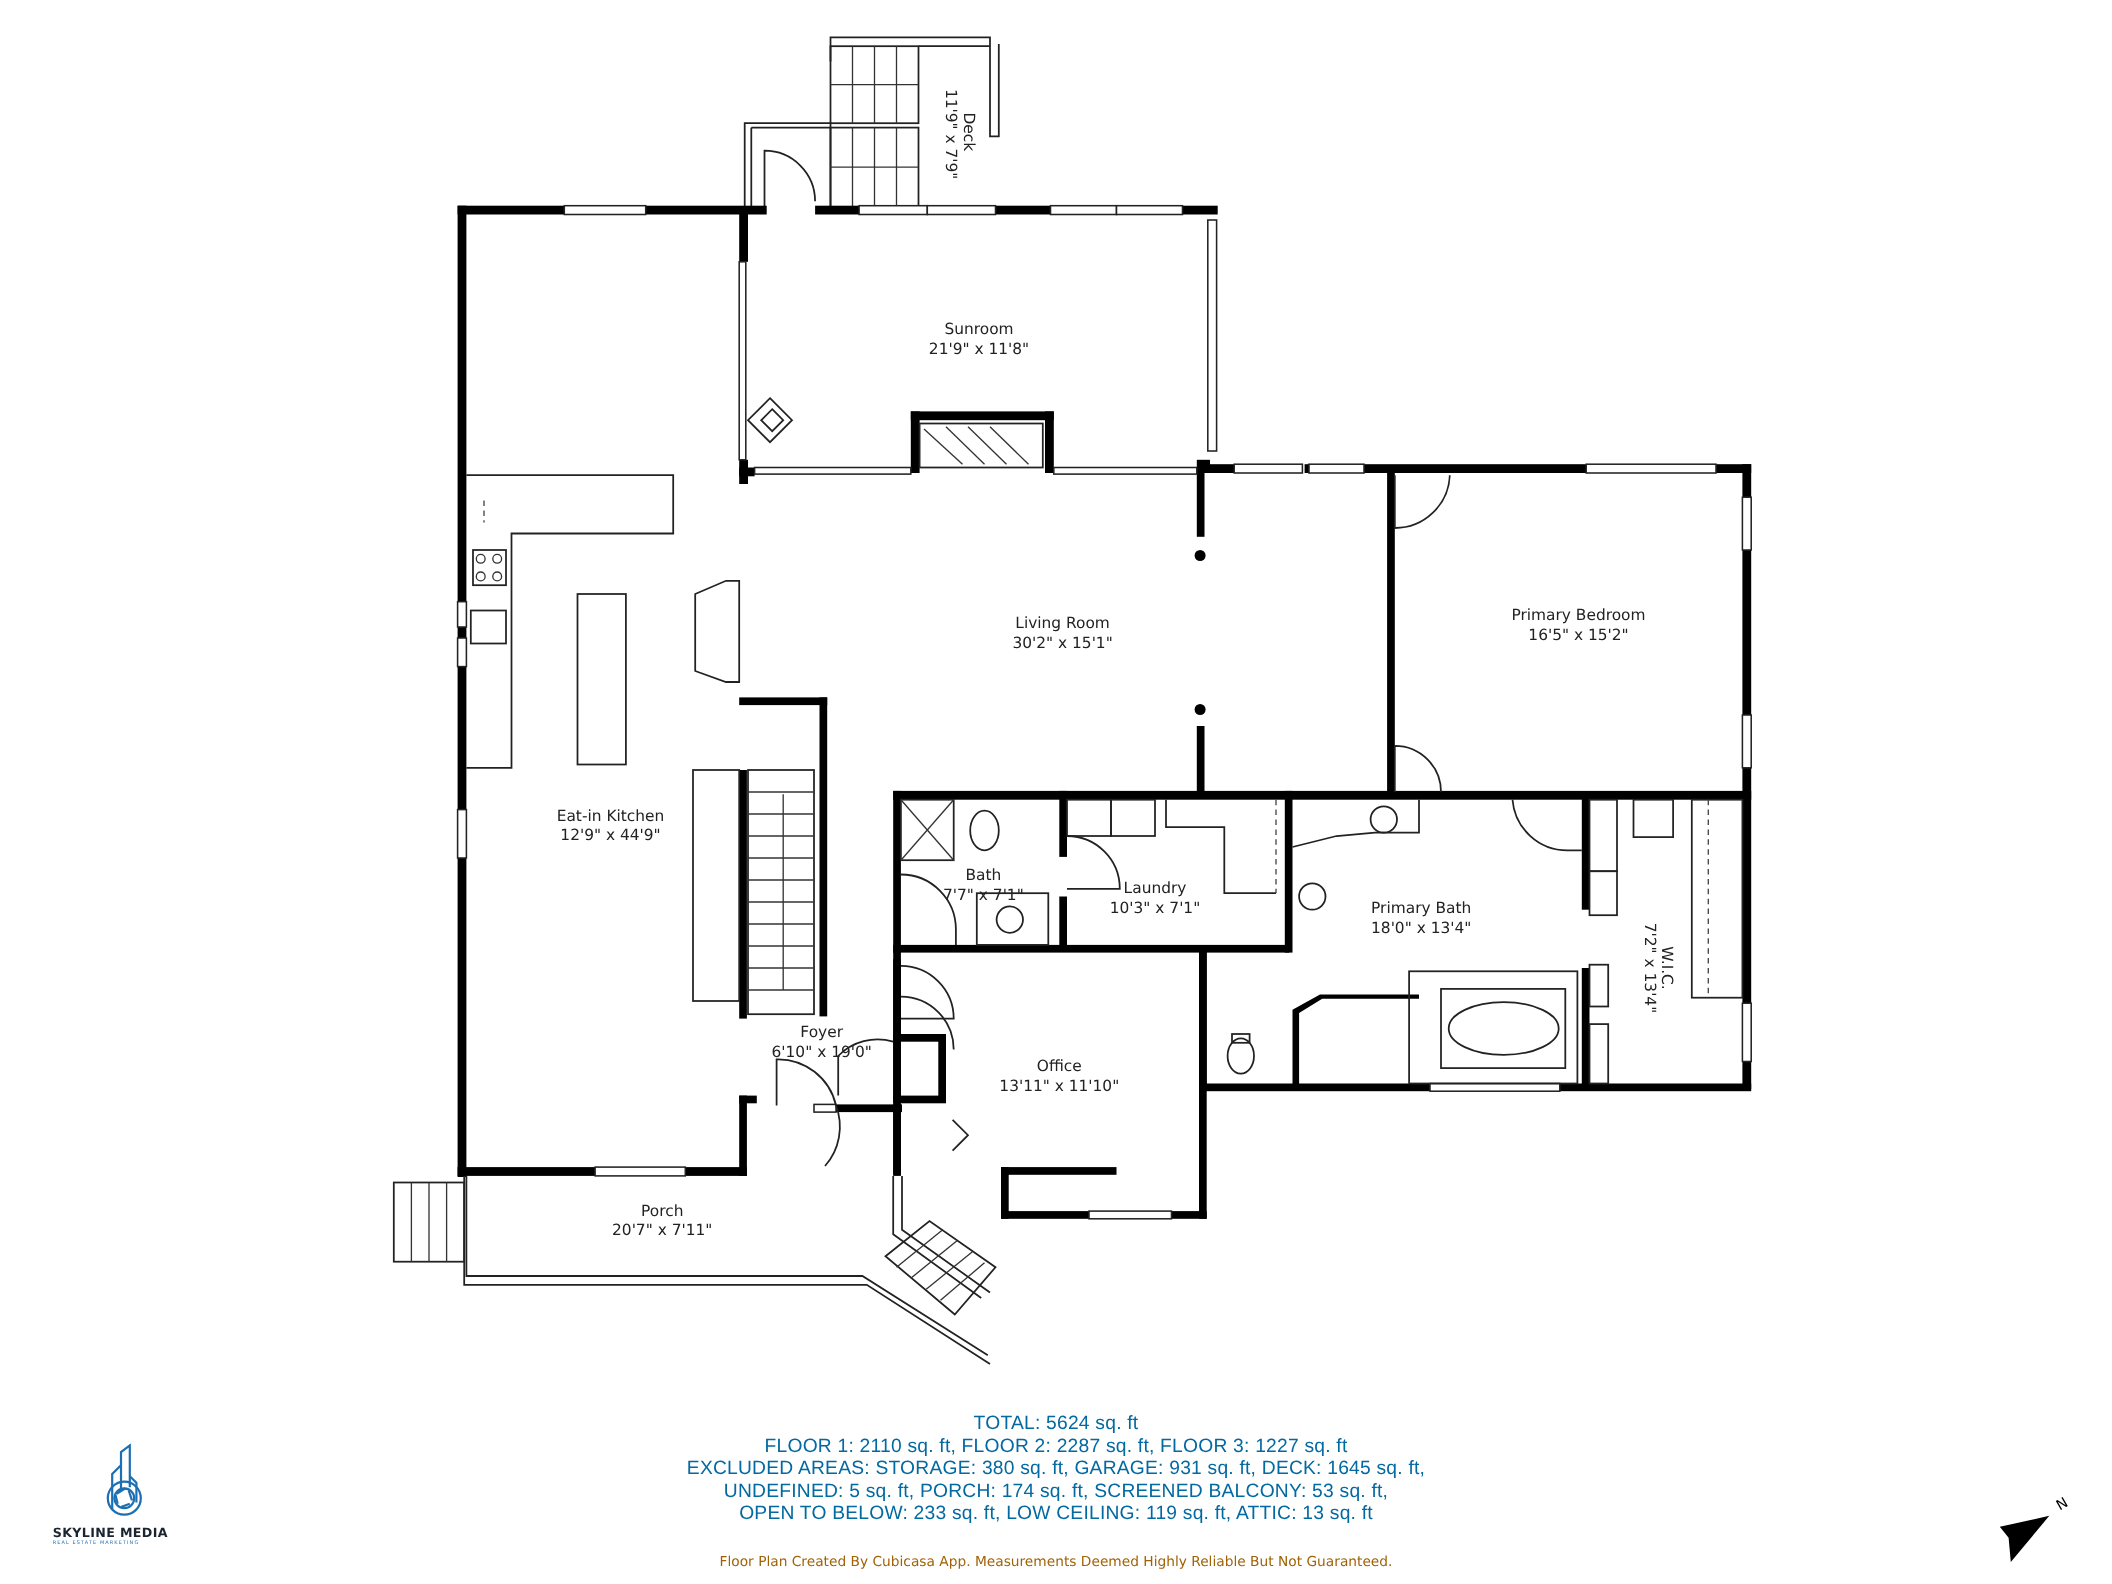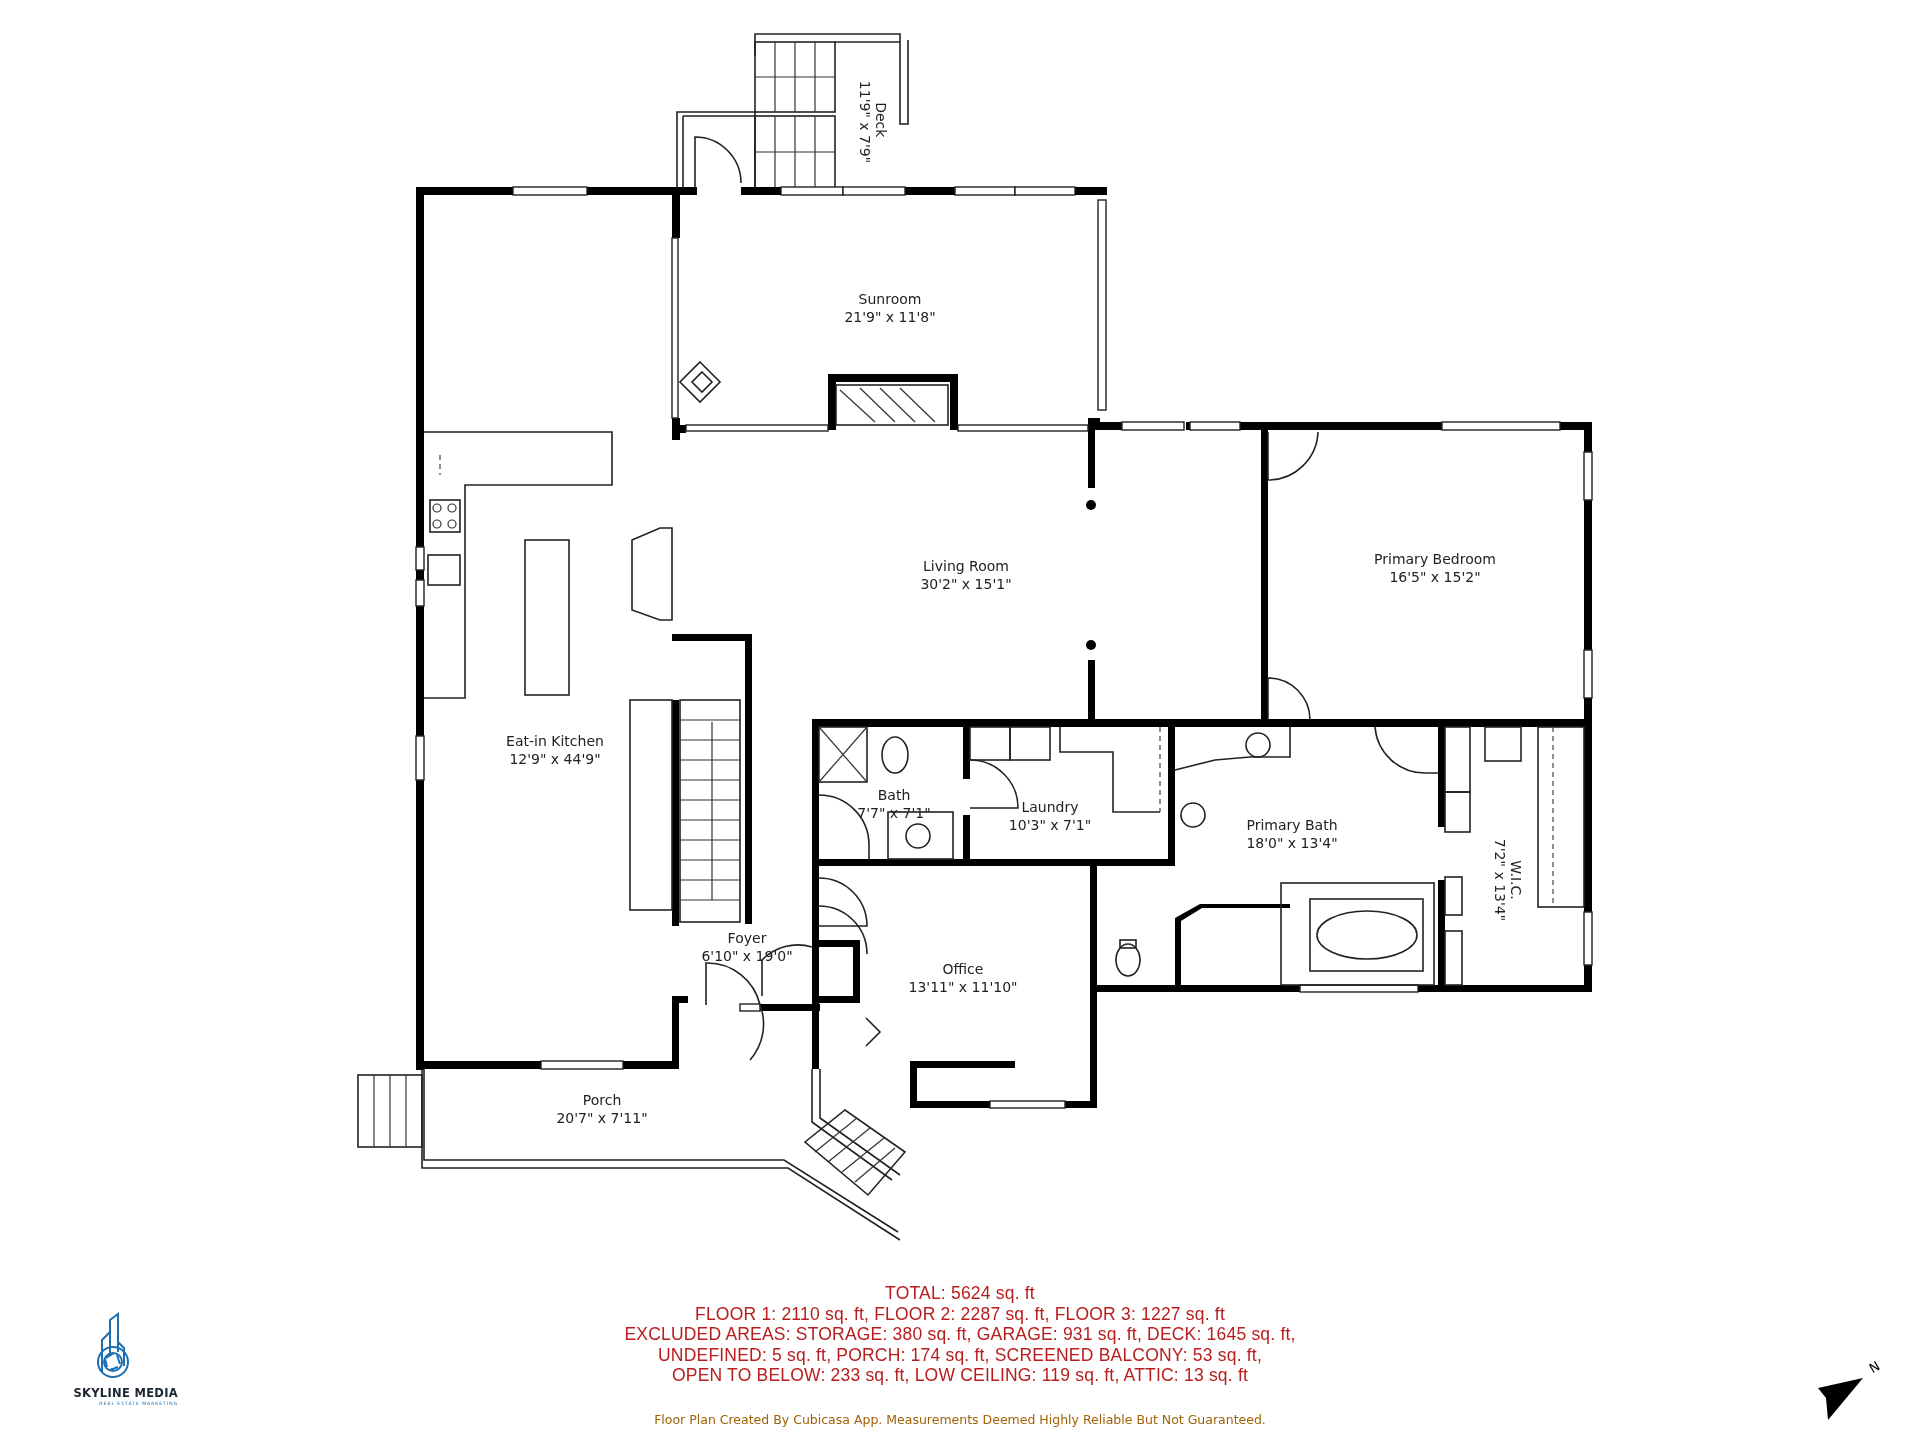--- a/index.html
+++ b/index.html
@@ -4,24 +4,24 @@
 <style>
   html, body { margin:0; padding:0; background:#ffffff; }
   body { width:1920px; height:1440px; position:relative; overflow:hidden; font-family:"DejaVu Sans", sans-serif; }
   #plan { position:absolute; left:0; top:0; width:1920px; height:1440px; }
   .wall { fill:#000; }
   .thin { fill:none; stroke:#222; stroke-width:1.6; }
   .thin2 { fill:none; stroke:#333; stroke-width:1.2; }
   .dash { fill:none; stroke:#444; stroke-width:1.2; stroke-dasharray:5 4; }
   .win { fill:#fff; stroke:#222; stroke-width:1.4; }
   .room-label { font-family:"DejaVu Sans", sans-serif; font-size:14px; fill:#222; text-anchor:middle; }
-  .summary { position:absolute; left:0; width:1920px; text-align:center; font-family:"Liberation Sans", sans-serif; color:#b91c1c; }
+  .summary { position:absolute; left:0; width:1920px; text-align:center; font-family:"Liberation Sans", sans-serif; color:#0369a1; }
   .summary .line { font-size:17.5px; line-height:20.5px; letter-spacing:0.2px; }
   .disclaimer { position:absolute; left:0; width:1920px; top:1412px; text-align:center; font-family:"DejaVu Sans", sans-serif; font-size:12.5px; color:#a16207; }
-  .logo { position:absolute; left:48px; top:1312px; width:130px; height:90px; text-align:right; }
+  .logo { position:absolute; left:48px; top:1312px; width:130px; height:90px; text-align:left; }
   .logo-name { font-family:"DejaVu Sans", sans-serif; font-weight:bold; font-size:11.5px; color:#1b2530; letter-spacing:0.3px; position:absolute; top:74px; left:0; width:130px; }
   .logo-tag { font-family:"DejaVu Sans", sans-serif; font-size:4.5px; color:#1c6fb3; letter-spacing:1px; position:absolute; top:89px; left:0; width:130px; }
   .compass { position:absolute; left:1818px; top:1350px; width:90px; height:75px; }
 </style>
 </head>
 <body>
 
 <svg id="plan" viewBox="0 0 1920 1440" xmlns="http://www.w3.org/2000/svg">
 
   <g>

